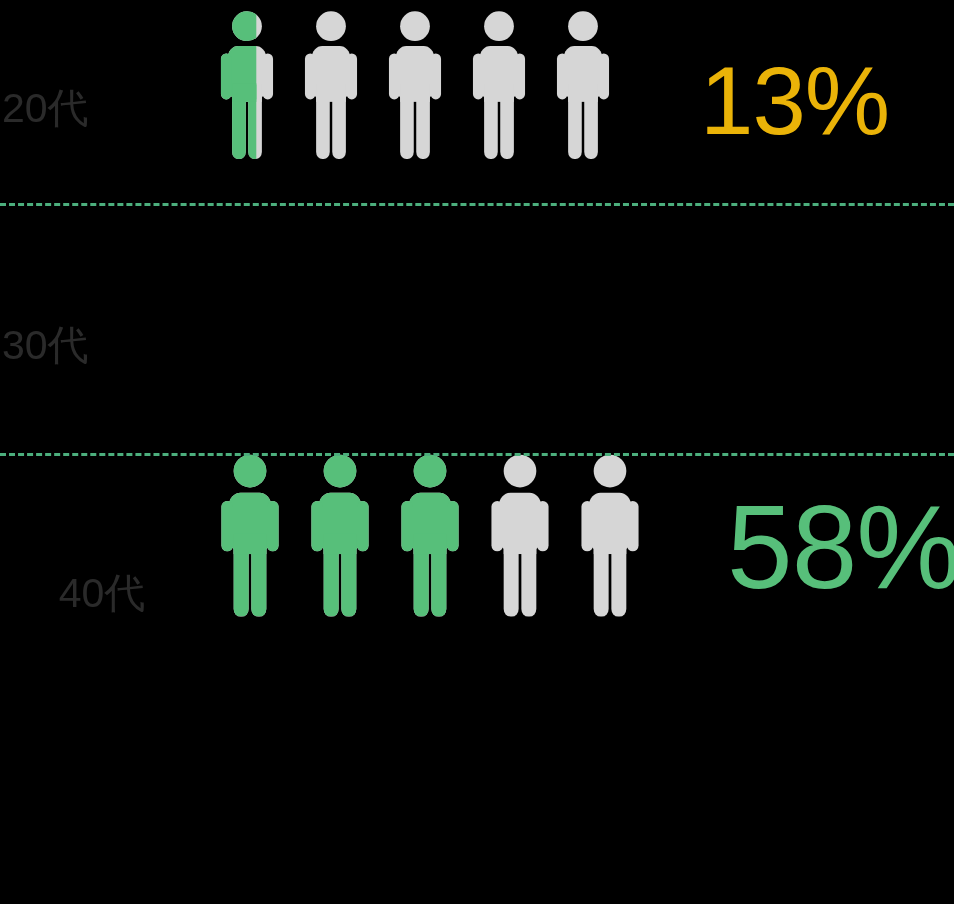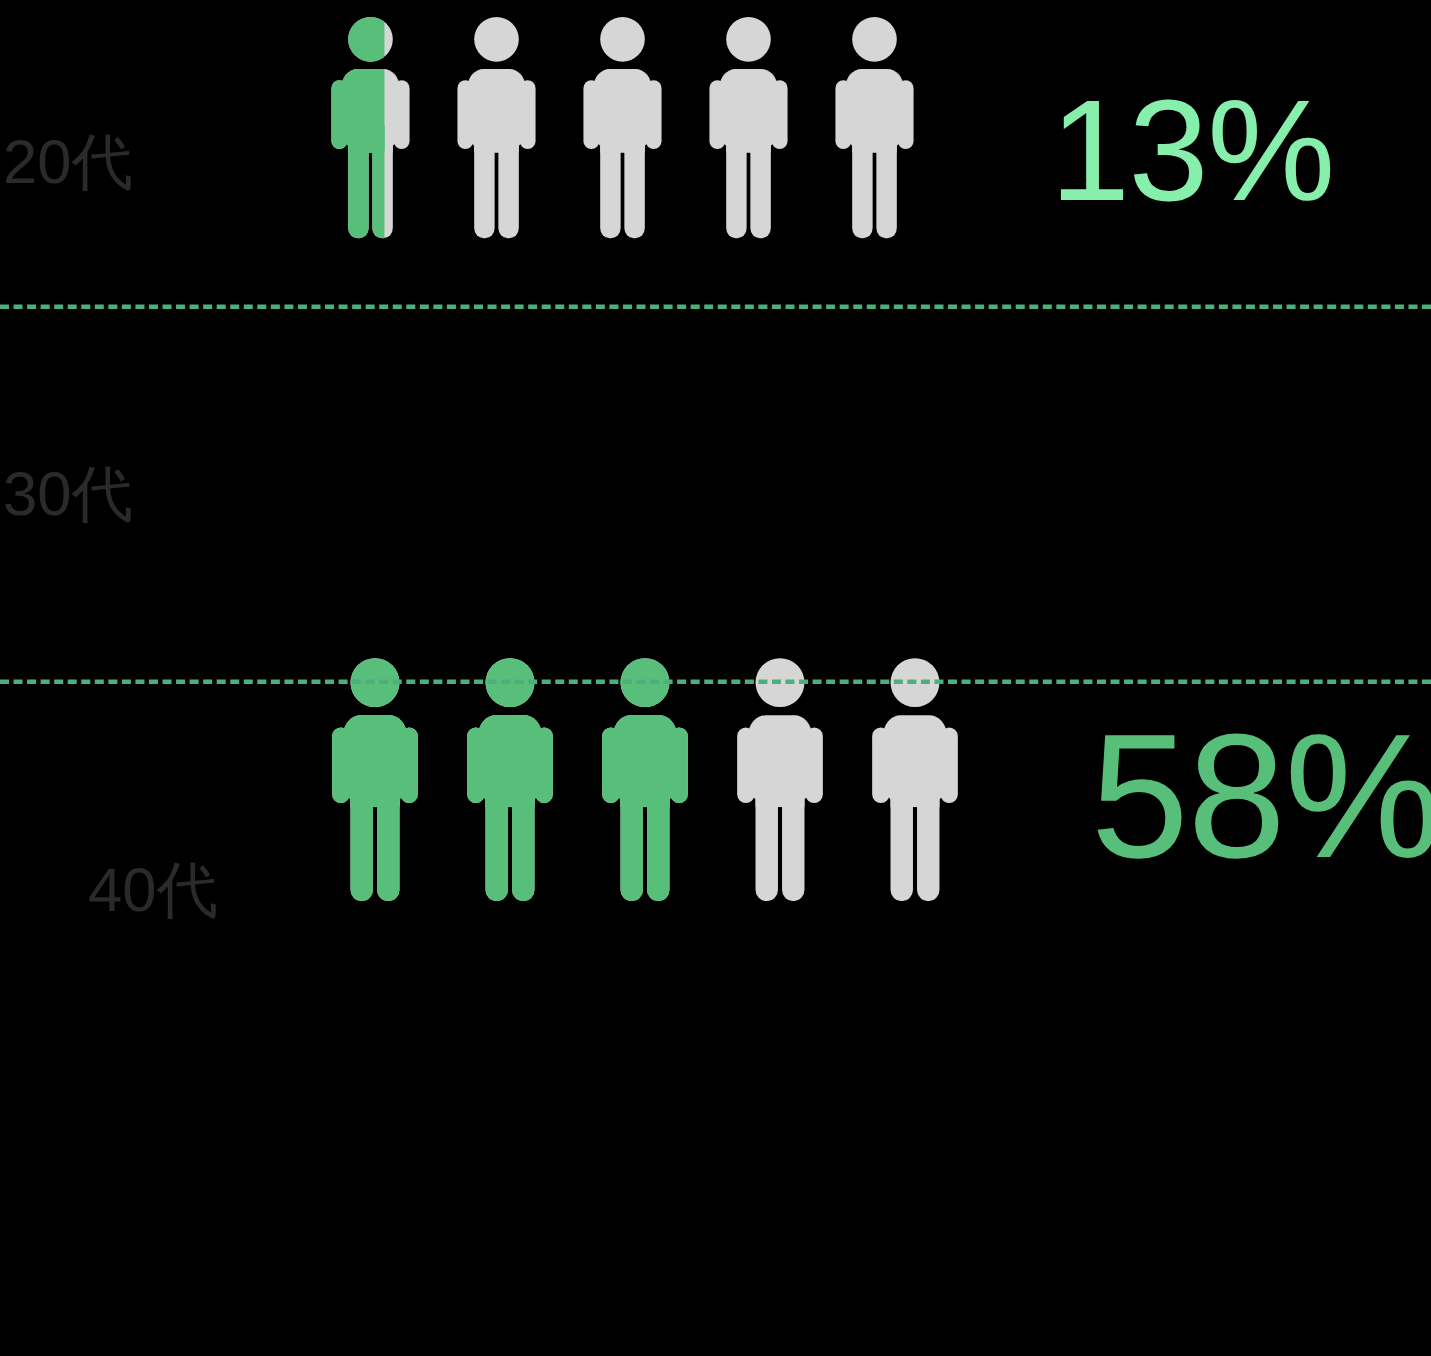--- a/index.html
+++ b/index.html
@@ -22,21 +22,21 @@
 
   
   .row {
     position: absolute;
     left: 0;
     width: 954px;
     display: flex;
     align-items: center;
   }
   .row-1 { top: 0;   height: 203px; }
-  .row-2 { top: 187px; height: 250px; }
+  .row-2 { top: 203px; height: 250px; }
   .row-3 { top: 453px; height: 237px; }
   .row-4 { top: 690px; height: 214px; }
 
   
   .age-label {
     position: absolute;
     left: 2px;
     width: 200px;
     color: #2a2a2a;
     font-size: 41px;
@@ -179,21 +179,21 @@
             <circle cx="50" cy="26" r="24"></circle>
             <rect x="19" y="58" width="62" height="86" rx="17" ry="19"></rect>
             <rect x="8" y="70" width="17" height="74" rx="8.5" ry="8.5"></rect>
             <rect x="75" y="70" width="17" height="74" rx="8.5" ry="8.5"></rect>
             <rect x="26" y="120" width="22" height="120" rx="10" ry="11"></rect>
             <rect x="52" y="120" width="22" height="120" rx="10" ry="11"></rect>
             <rect x="26" y="118" width="48" height="30"></rect>
           </g>
         </svg>
       </div>
-    <div class="percent" style="color: #86efac; font-size: 96px;">13%</div>
+    <div class="percent" style="color: #eab308; font-size: 96px;">13%</div>
   </div>
 
   <div class="row row-2">
     <div class="age-label" style="color: rgb(42, 42, 42);">30代</div>
     <div class="people">
         <svg class="person" width="68" height="178" viewBox="0 0 100 240">
           <defs>
             <clipPath id="clip-row-30s-0">
               <rect x="0" y="0" width="100.00" height="240"></rect>
             </clipPath>

